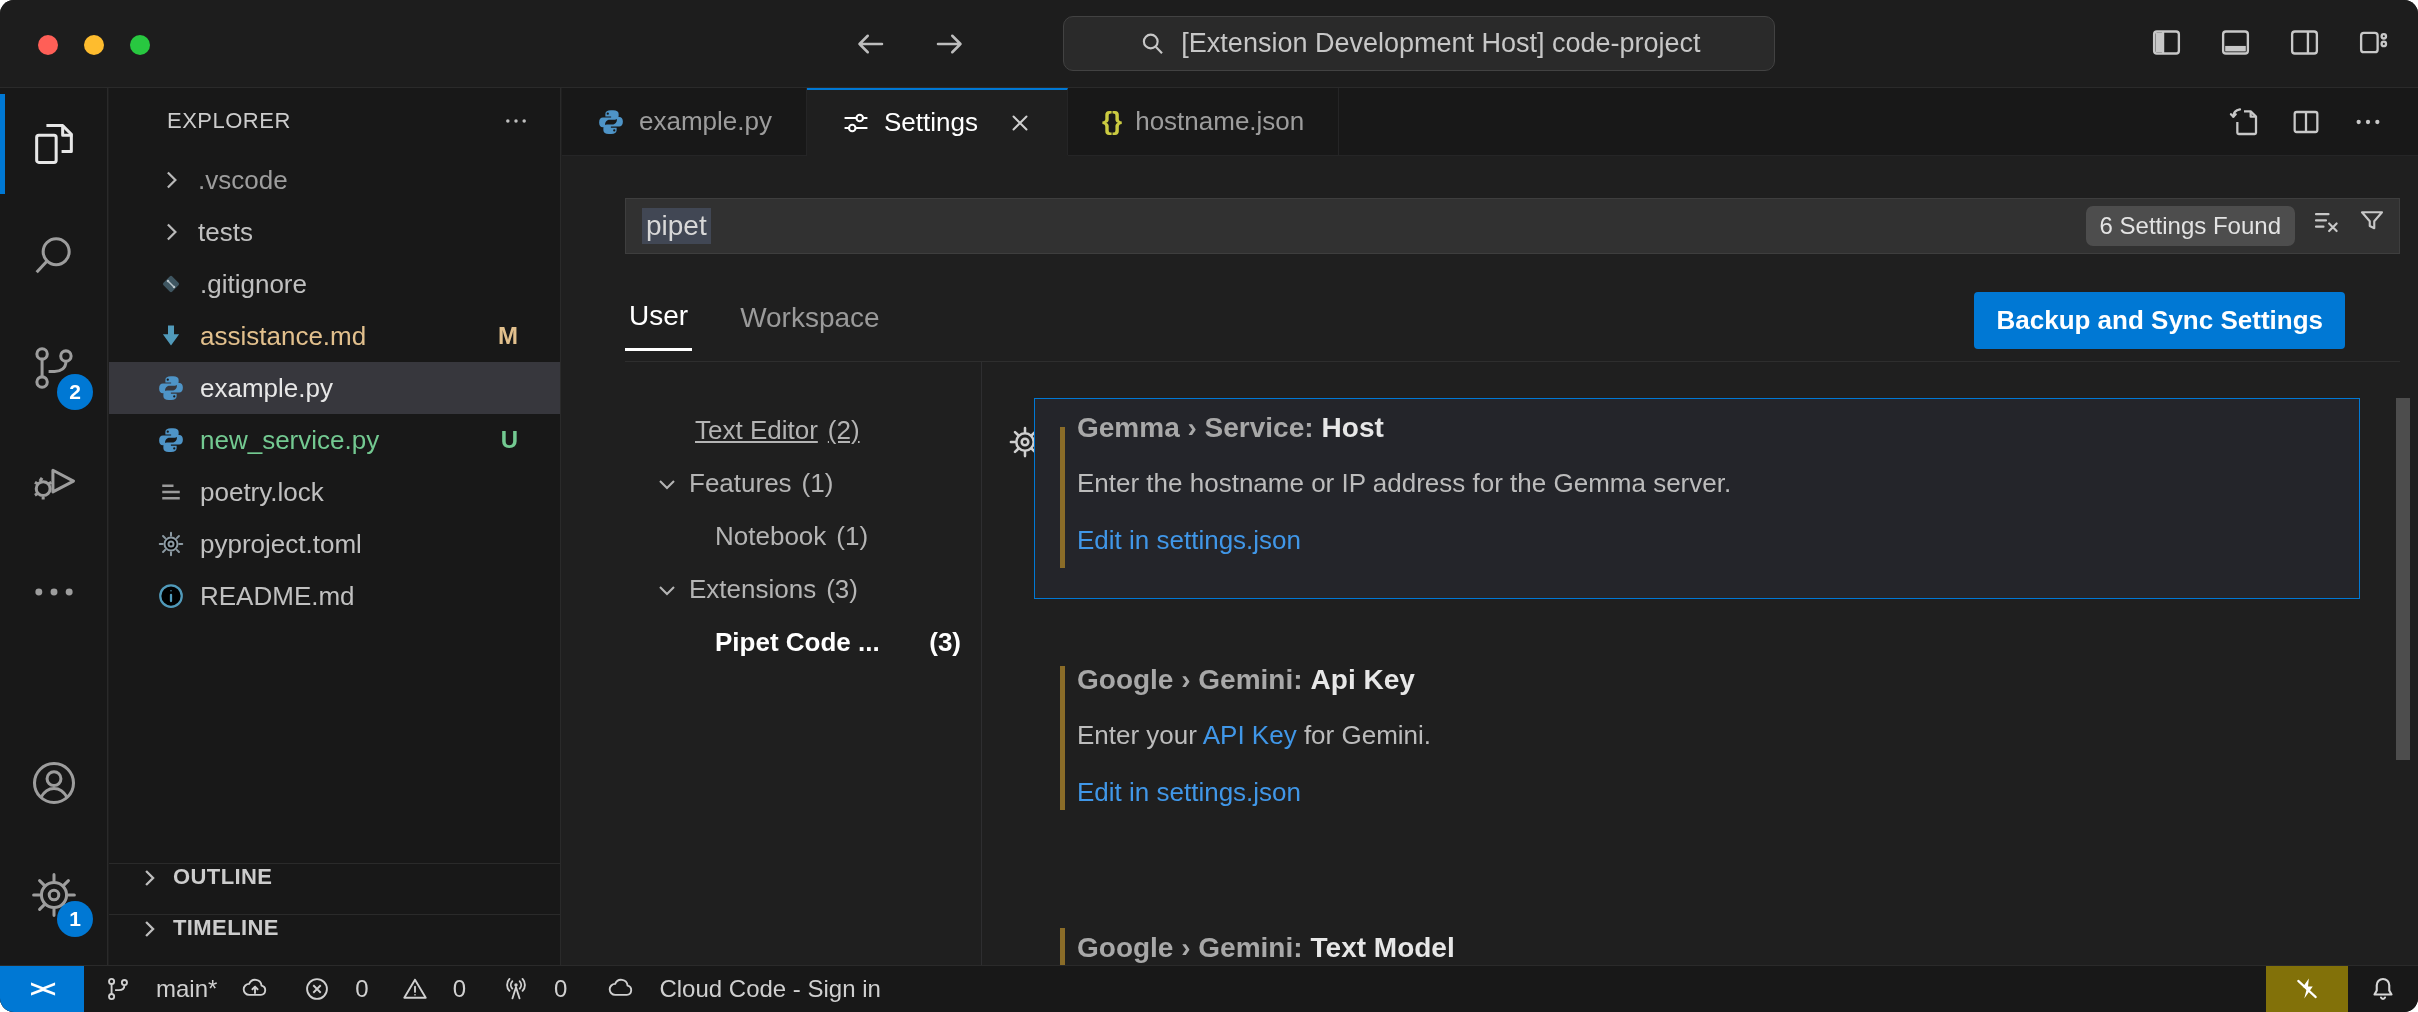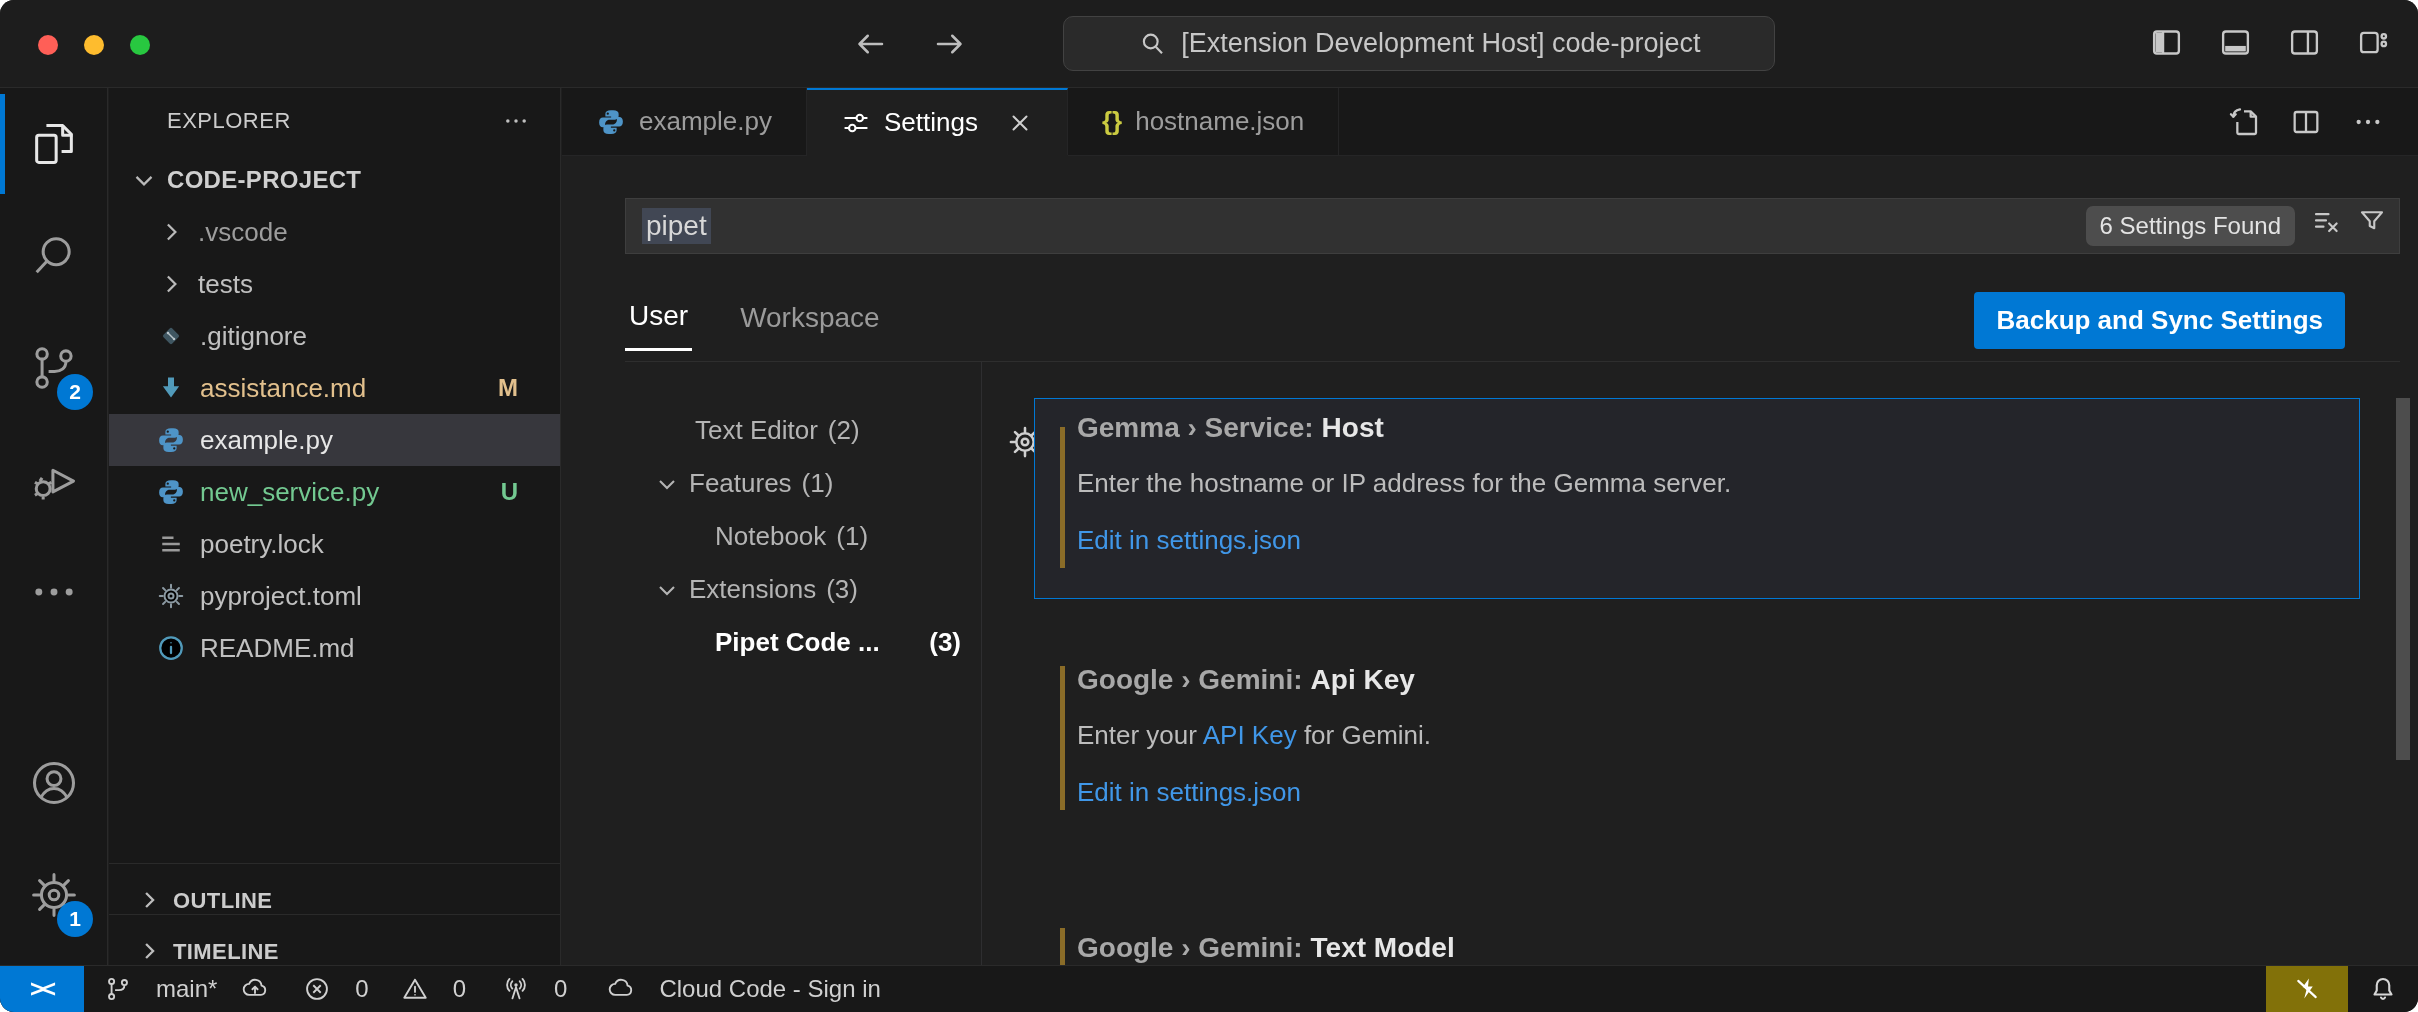--- a/index.html
+++ b/index.html
@@ -47,21 +47,21 @@
   .row .ficon{width:30px;height:30px;flex:none;margin-right:14px;}
   .root-row{padding-left:20px;font-weight:700;color:#cfcfcf;font-size:24px;letter-spacing:.3px;}
   .root-row .chev{margin-right:8px;}
   .child{padding-left:47px;color:#c0c0c0;}
   .folder .chev{margin-right:12px;}
   .dim{color:#9d9d9d;}
   .row.selected{background:#37373d;color:#e7e7e7;}
   .fbadge{margin-left:auto;margin-right:42px;font-size:24px;font-weight:700;}
   .c-mod{color:#e2c08d;} .c-untr{color:#73c991;}
   .sb-spacer{flex:1;}
-  .sb-section{height:51px;display:flex;align-items:flex-end;gap:10px;padding-left:26px;
+  .sb-section{height:51px;display:flex;align-items:flex-start;gap:10px;padding-left:26px;
     border-top:1px solid #2a2a2a;font-size:22px;font-weight:700;letter-spacing:.4px;color:#cccccc;}
   .sb-section .chev{width:28px;height:28px;color:#bdbdbd;}
 
   
   .editor{position:absolute;top:88px;left:562px;right:0;bottom:47px;background:#1f1f1f;}
   .tabsbar{position:relative;height:68px;background:#181818;border-bottom:1px solid #252526;display:flex;}
   .tab{position:relative;display:flex;align-items:center;gap:13px;padding:0 34px;font-size:26px;
     color:#9d9d9d;border-right:1px solid #252526;background:#181818;}
   .tab .ic{width:30px;height:30px;}
   .tab.active{background:#1f1f1f;color:#ffffff;border-top:2.5px solid #0078d4;box-shadow:0 1px 0 #1f1f1f;}
@@ -81,21 +81,21 @@
     padding-bottom:2px;border-bottom:1px solid #2e2e2e;}
   .scope-tab{font-size:28px;color:#9a9a9a;padding:0 4px 16px 4px;margin-right:44px;}
   .scope-tab.active{color:#ffffff;border-bottom:3px solid #ffffff;}
   .backup-btn{margin-left:auto;margin-right:55px;margin-bottom:10px;background:#0078d4;color:#ffffff;
     border:none;font-size:26px;font-weight:600;padding:13px 22px;border-radius:4px;
     font-family:"Liberation Sans","DejaVu Sans",sans-serif;}
   .body-row{position:relative;display:flex;height:604px;overflow:hidden;}
   .toc{width:357px;flex:none;border-right:1px solid #2e2e30;padding-top:42px;font-size:26px;color:#b4b4b4;}
   .toc-row{height:53px;display:flex;align-items:center;}
   .toc-row .chev{width:28px;height:28px;margin-right:8px;color:#b4b4b4;flex:none;}
-  .ind0{padding-left:28px;} .ind1{padding-left:70px;} .ind2{padding-left:90px;}
+  .ind0{padding-left:28px;} .ind1{padding-left:70px;text-decoration:underline;} .ind2{padding-left:90px;}
   .toc-row .cnt{margin-left:10px;}
   .toc-row.active{color:#ffffff;font-weight:700;}
   .toc-row.active .cnt{margin-left:auto;margin-right:20px;}
   .gear-action{position:absolute;left:382px;top:62px;color:#cfcfcf;}
   .gear-action .ic{width:36px;height:36px;}
   .set-list{flex:1;padding:36px 58px 0 52px;}
   .sblock{position:relative;border:1px solid transparent;padding:26px 36px 32px 42px;}
   .sblock.focused{border-color:#0078d4;background:#24252a;padding-top:13px;padding-bottom:42px;margin-bottom:38px;}
   .sblock.modified::before{content:'';position:absolute;left:25px;top:28px;bottom:30px;width:5px;background:#8a6c28;}
   .sblock.cut{padding-top:20px;}
@@ -246,26 +246,20 @@
       <span class="lbl">EXPLORER</span>
       <span class="dots">
           <svg class="ic" viewBox="0 0 24 24" style="width:28px;height:28px">
             <circle cx="5" cy="12" r="1.5" fill="currentColor" stroke="none"></circle>
             <circle cx="12" cy="12" r="1.5" fill="currentColor" stroke="none"></circle>
             <circle cx="19" cy="12" r="1.5" fill="currentColor" stroke="none"></circle>
           </svg>
         </span>
     </div>
     <div class="tree">
-      <div class="row root-row">
-        <svg class="chev" viewBox="0 0 24 24" stroke="currentColor" fill="none" stroke-width="1.8">
-            <path d="M6 9.5l6 6 6-6"></path>
-          </svg>
-        <span>CODE-PROJECT</span>
-      </div>
       <div class="row child folder dim">
         <svg class="chev" viewBox="0 0 24 24" stroke="currentColor" fill="none" stroke-width="1.8">
             <path d="M9.5 6l6 6-6 6"></path>
           </svg>
         <span>.vscode</span>
       </div>
       <div class="row child folder">
         <svg class="chev" viewBox="0 0 24 24" stroke="currentColor" fill="none" stroke-width="1.8">
             <path d="M9.5 6l6 6-6 6"></path>
           </svg>

